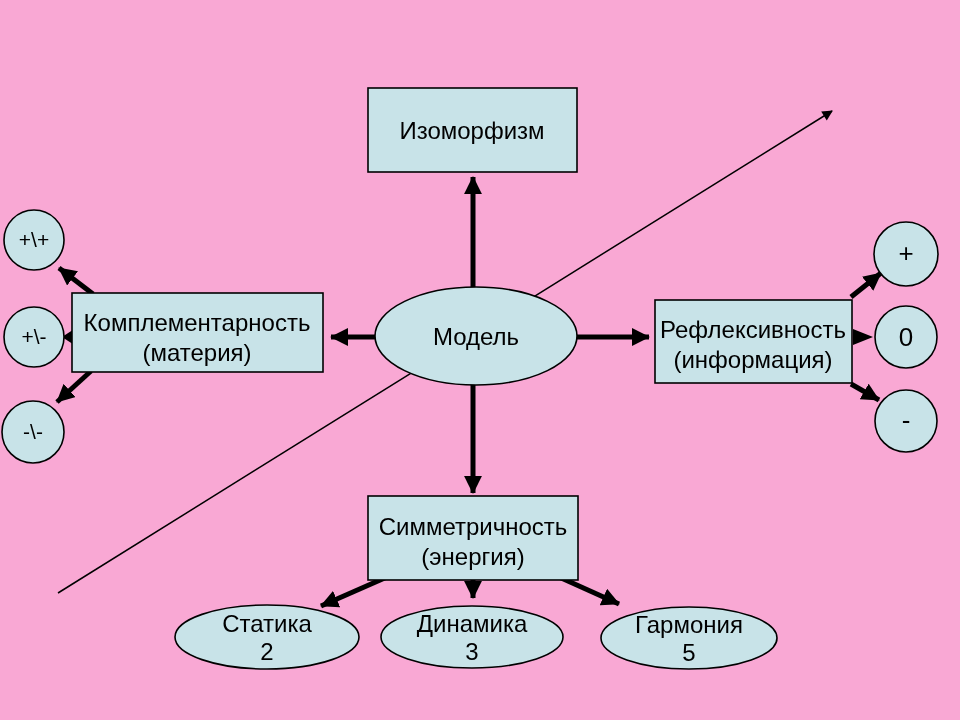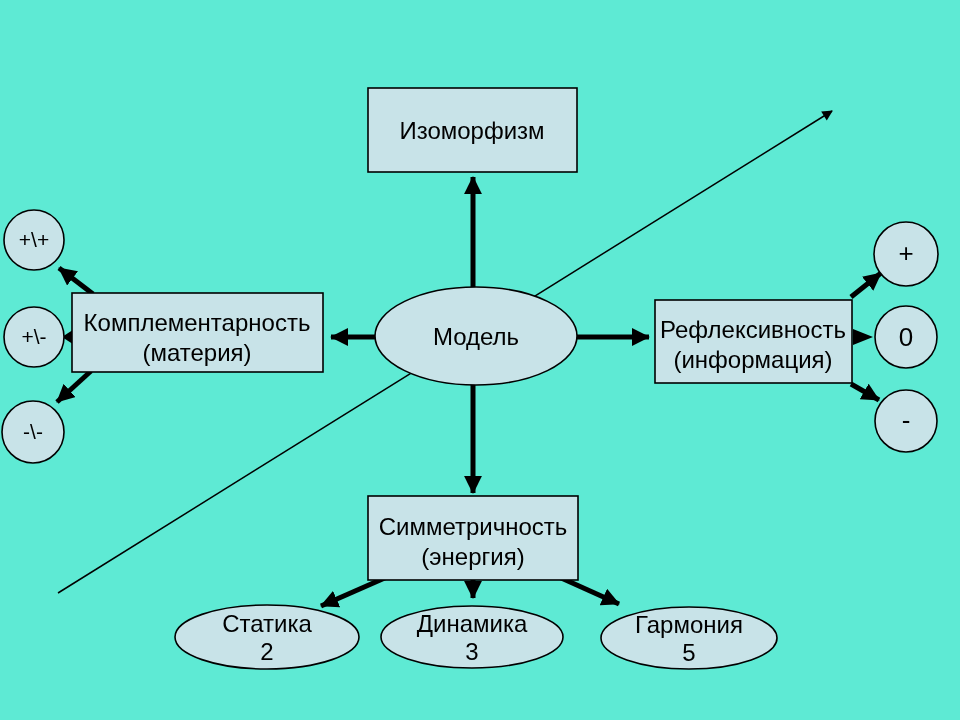--- a/index.html
+++ b/index.html
@@ -1,19 +1,19 @@
 <!DOCTYPE html>
 <html><head>
 <meta charset="utf-8">
 <style>
   html, body { margin: 0; padding: 0; background: #fff; }
   .stage {
     position: relative;
     width: 960px; height: 720px;
-    background: #5eead4;
+    background: #f9a8d4;
     overflow: hidden;
     font-family: "Liberation Sans", sans-serif;
   }
   svg { display: block; }
   .shape  { stroke: #000; stroke-width: 1.6; }
   .thick  { stroke: #000; stroke-width: 5; fill: none; }
   .thin   { stroke: #000; stroke-width: 1.5; fill: none; }
   .head   { fill: #000; stroke: none; }
   text {
     font-family: "Liberation Sans", sans-serif;

